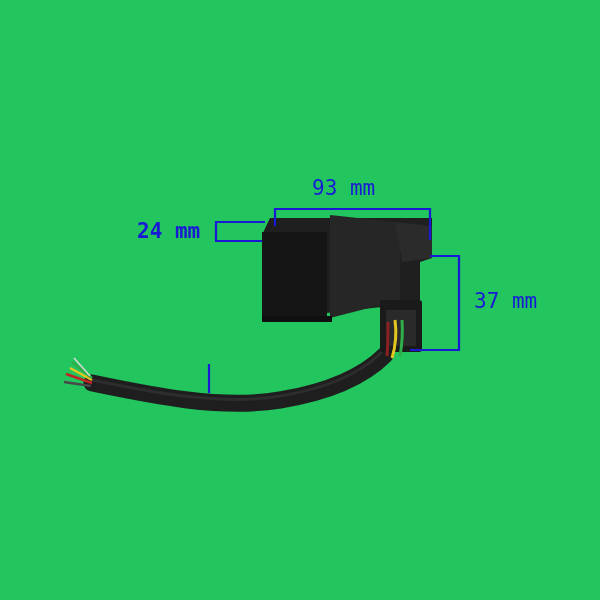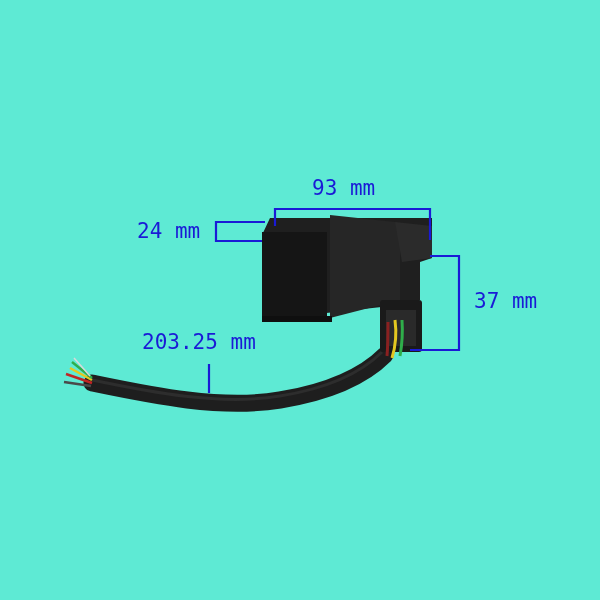--- a/index.html
+++ b/index.html
@@ -1,16 +1,16 @@
 <!DOCTYPE html>
 <html><head>
   <meta charset="utf-8">
   <style>
     html, body { margin: 0; padding: 0; background: #ffffff; }
-    .canvas { position: relative; width: 600px; height: 600px; background: #5eead4; overflow: hidden; }
+    .canvas { position: relative; width: 600px; height: 600px; background: #22c55e; overflow: hidden; }
     .product-svg { position: absolute; left: 0; top: 0; width: 600px; height: 600px; }
     .dim-label {
       position: absolute;
       font-family: "DejaVu Sans Mono", "Liberation Mono", monospace;
       font-size: 21px;
       color: #1a1ad6;
       white-space: nowrap;
       letter-spacing: 0px;
     }
   </style>
@@ -54,17 +54,16 @@
 
       <polyline points="265,222 216,222 216,241 262,241"></polyline>
 
       <polyline points="430,256 459,256 459,350 410,350"></polyline>
 
       <line x1="209" y1="364" x2="209" y2="393"></line>
     </g>
   </svg>
 
   <div class="dim-label" style="left:312px; top:176px;">93 mm</div>
-  <div class="dim-label" style="left:137px; top:219px;">24 mm</div>
+  <div class="dim-label" style="left:137px; top:219px;font-weight:bold;">24 mm</div>
   <div class="dim-label" style="left:474px; top:289px;">37 mm</div>
-  <div class="dim-label" style="left:142px; top:330px;">203.25 mm</div>
 
 </div>
 
 </body></html>

